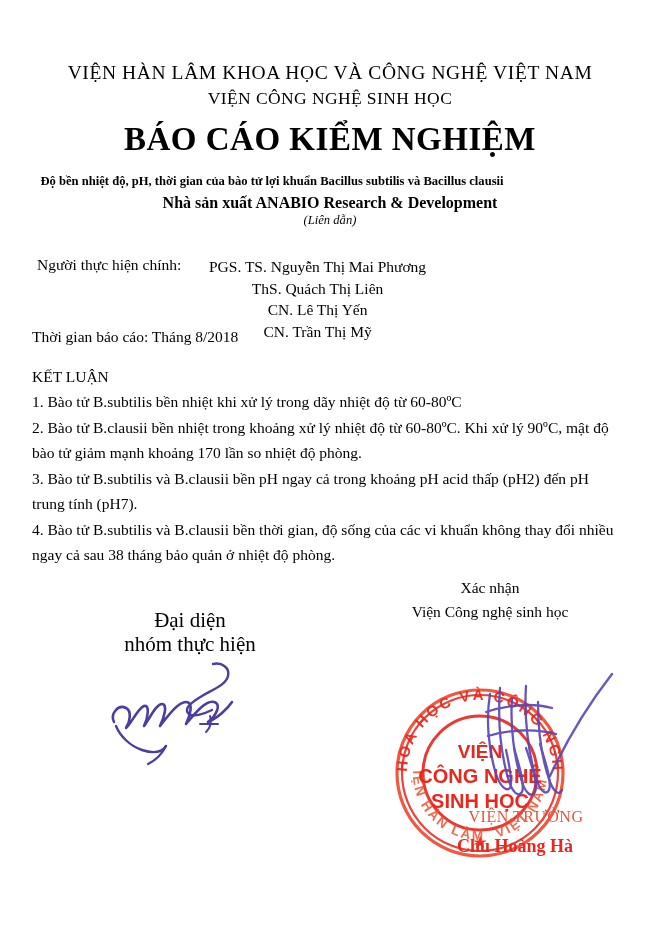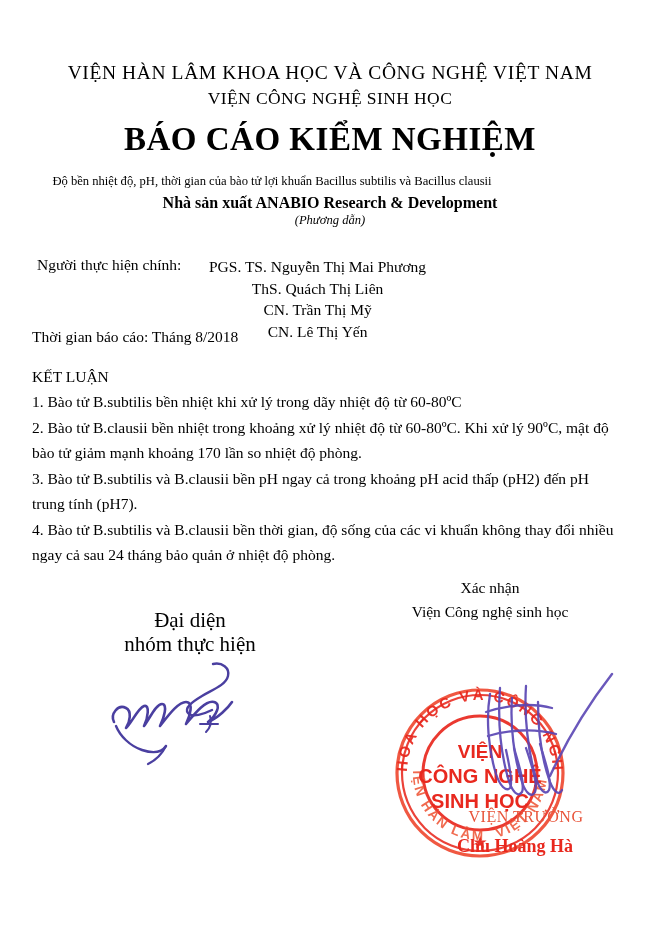--- a/index.html
+++ b/index.html
@@ -44,21 +44,21 @@
     white-space: nowrap;
     margin-top: 8px;
   }
 
   
   .subtitle-1 {
     position: absolute;
     top: 174px; left: 0; width: 544px;
     text-align: center;
     font-size: 12.6px;
-    font-weight: normal;
+    font-weight: bold;
     white-space: nowrap;
   }
   .subtitle-2 {
     position: absolute;
     top: 194px; left: 0; width: 660px;
     text-align: center;
     font-size: 16px;
     font-weight: bold;
     white-space: nowrap;
   }
@@ -187,37 +187,37 @@
 <body>
 
 <div class="page">
 
   <div class="org-line1">VIỆN HÀN LÂM KHOA HỌC VÀ CÔNG NGHỆ VIỆT NAM</div>
   <div class="org-line2">VIỆN CÔNG NGHỆ SINH HỌC</div>
   <div class="doc-title">BÁO CÁO KIỂM NGHIỆM</div>
 
   <div class="subtitle-1">Độ bền nhiệt độ, pH, thời gian của bào tử lợi khuẩn Bacillus subtilis và Bacillus clausii</div>
   <div class="subtitle-2">Nhà sản xuất ANABIO Research &amp; Development</div>
-  <div class="subtitle-3">(Phương dẫn)</div>
+  <div class="subtitle-3">(Liên dẫn)</div>
 
   <div class="people-label">Người thực hiện chính:</div>
   <div class="people-list">
     <div>PGS. TS. Nguyễn Thị Mai Phương</div>
     <div>ThS. Quách Thị Liên</div>
+    <div>CN. Lê Thị Yến</div>
     <div>CN. Trần Thị Mỹ</div>
-    <div>CN. Lê Thị Yến</div>
   </div>
   <div class="report-time">Thời gian báo cáo: Tháng 8/2018</div>
 
   <div class="concl-heading">KẾT LUẬN</div>
   <div class="concl-body">
     <p>1. Bào tử B.subtilis bền nhiệt khi xử lý trong dãy nhiệt độ từ 60-80ºC</p>
     <p>2. Bào tử B.clausii bền nhiệt trong khoảng xử lý nhiệt độ từ 60-80ºC. Khi xử lý 90ºC, mật độ bào tử giảm mạnh khoảng 170 lần so nhiệt độ phòng.</p>
     <p>3. Bào tử B.subtilis và B.clausii bền pH ngay cả trong khoảng pH acid thấp (pH2) đến pH trung tính (pH7).</p>
-    <p>4. Bào tử B.subtilis và B.clausii bền thời gian, độ sống của các vi khuẩn không thay đổi nhiều ngay cả sau 24 tháng bảo quản ở nhiệt độ phòng.</p>
+    <p>4. Bào tử B.subtilis và B.clausii bền thời gian, độ sống của các vi khuẩn không thay đổi nhiều ngay cả sau 38 tháng bảo quản ở nhiệt độ phòng.</p>
   </div>
 
   <div class="sig-left">
     <div>Đại diện</div>
     <div>nhóm thực hiện</div>
   </div>
 
   <div class="sig-right">
     <div>Xác nhận</div>
     <div>Viện Công nghệ sinh học</div>

